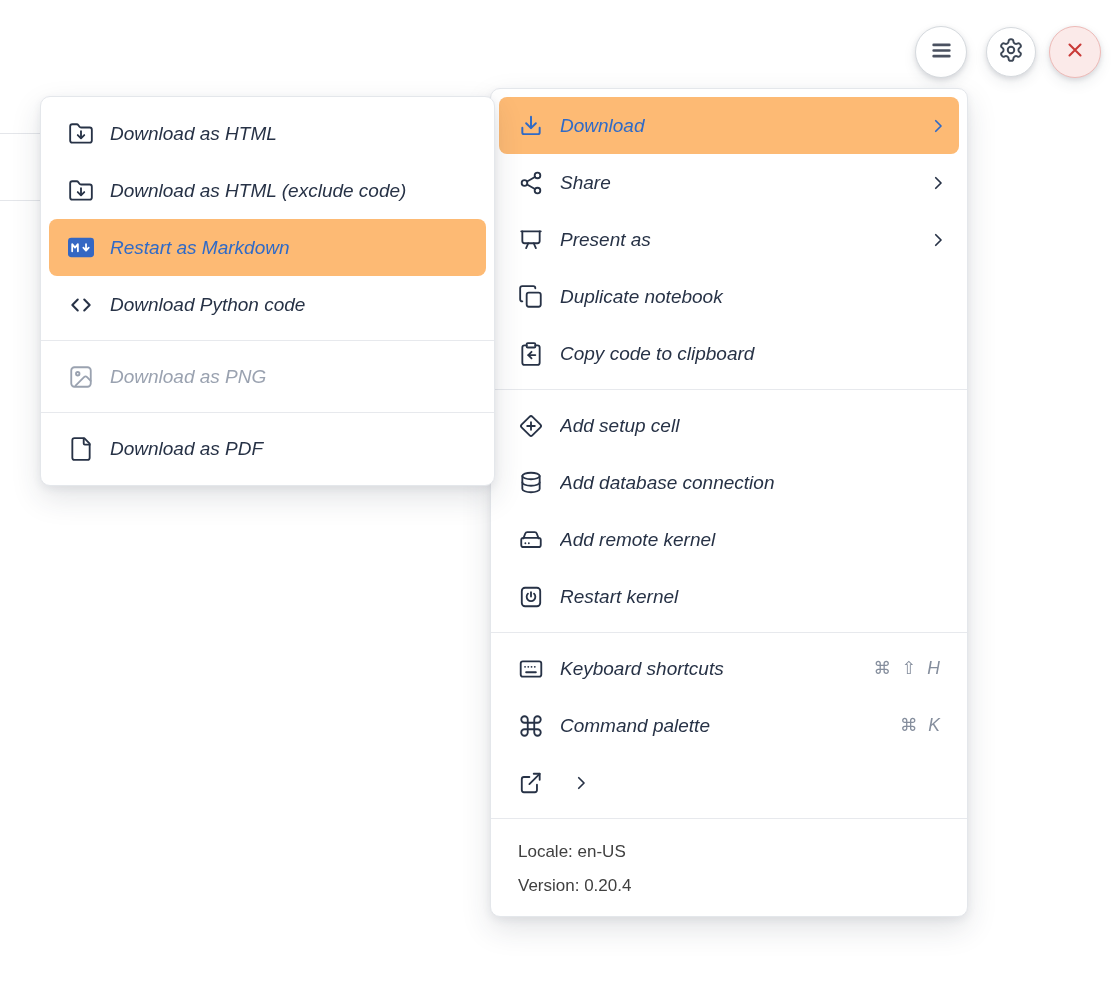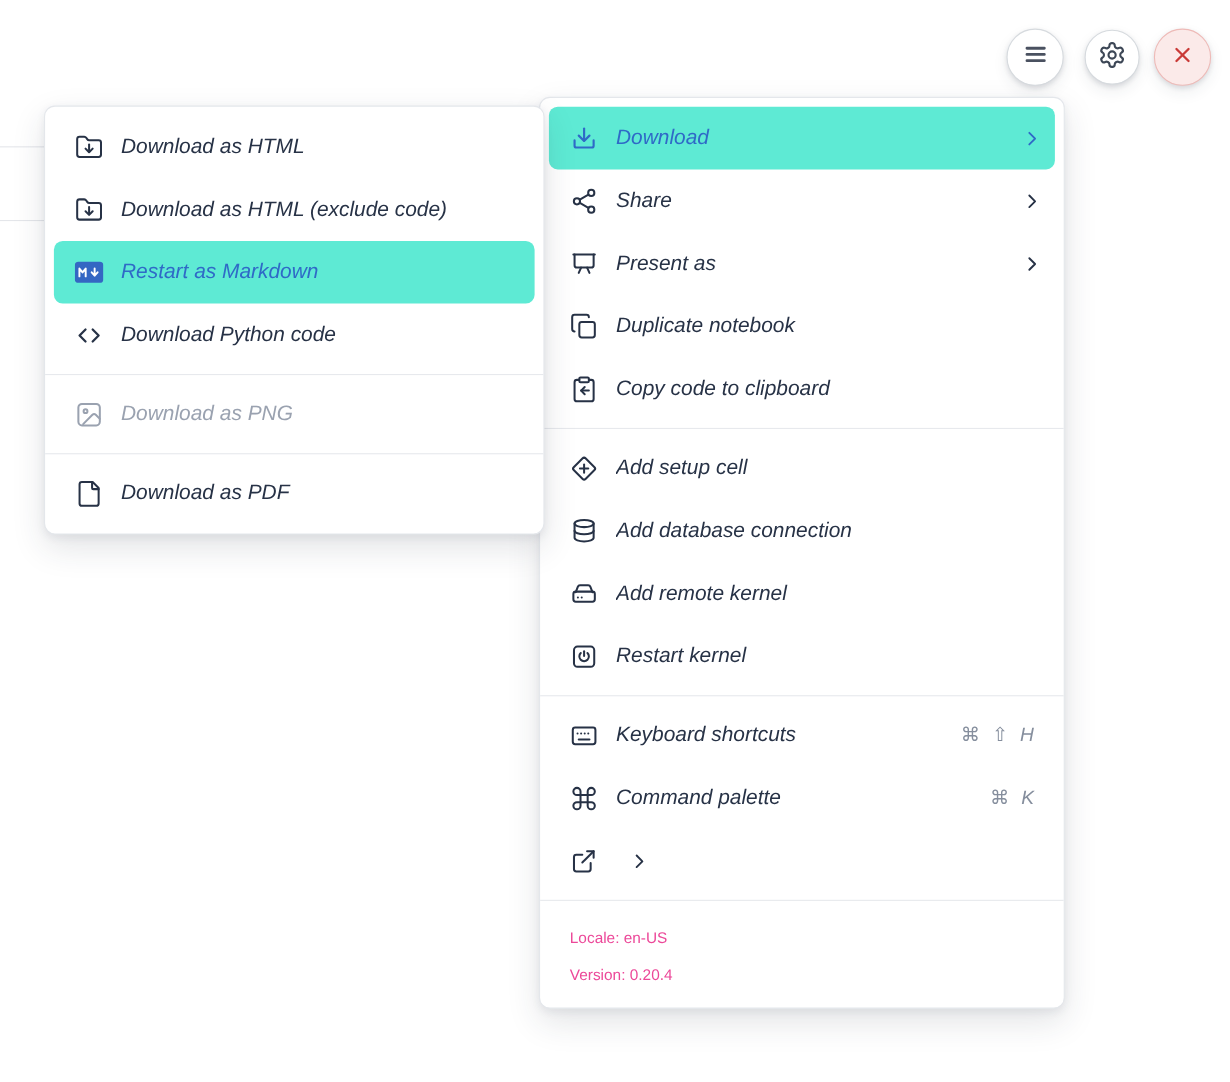--- a/index.html
+++ b/index.html
@@ -51,29 +51,29 @@
     font-size: 19px;
     color: #273246;
     cursor: pointer;
     white-space: nowrap;
     font-style: italic;
   }
   .mi .ic { width: 26px; height: 26px; margin-right: 16px; flex: 0 0 auto;
             display: flex; align-items: center; justify-content: center; }
   .mi .ic svg { display: block; }
   .mi .lbl { flex: 1 1 auto; overflow: hidden; }
-  .mi.hl  { background: #5eead4; color: #2f6ac7; }
+  .mi.hl  { background: #fdba74; color: #2f6ac7; }
   .mi.dis { color: #9aa2b0; cursor: default; }
   .kbd { color: #858e9d; font-size: 17.5px; letter-spacing: 3px; margin-right: 4px; }
   .chev { width: 18px; height: 18px; margin-left: 12px; flex: 0 0 auto;
           display: flex; align-items: center; justify-content: center; }
 
   .sep { height: 1px; background: #e7e9ed; margin: 7px -8px; }
 
-  .menu-footer { padding: 9px 12px 5px 19px; font-size: 14px; line-height: 34px; color: #ec4899; }
+  .menu-footer { padding: 9px 12px 5px 19px; font-size: 17px; line-height: 34px; color: #404040; }
 </style>
 </head>
 <body>
 
 <div class="bg-line l1"></div>
 <div class="bg-line l2"></div>
 
 <div class="circle-btn" id="btn-menu">
   <span>
     <svg width="27" height="27" viewBox="0 0 24 24" fill="none" stroke="#4a5160" stroke-width="2.3" stroke-linecap="round">

